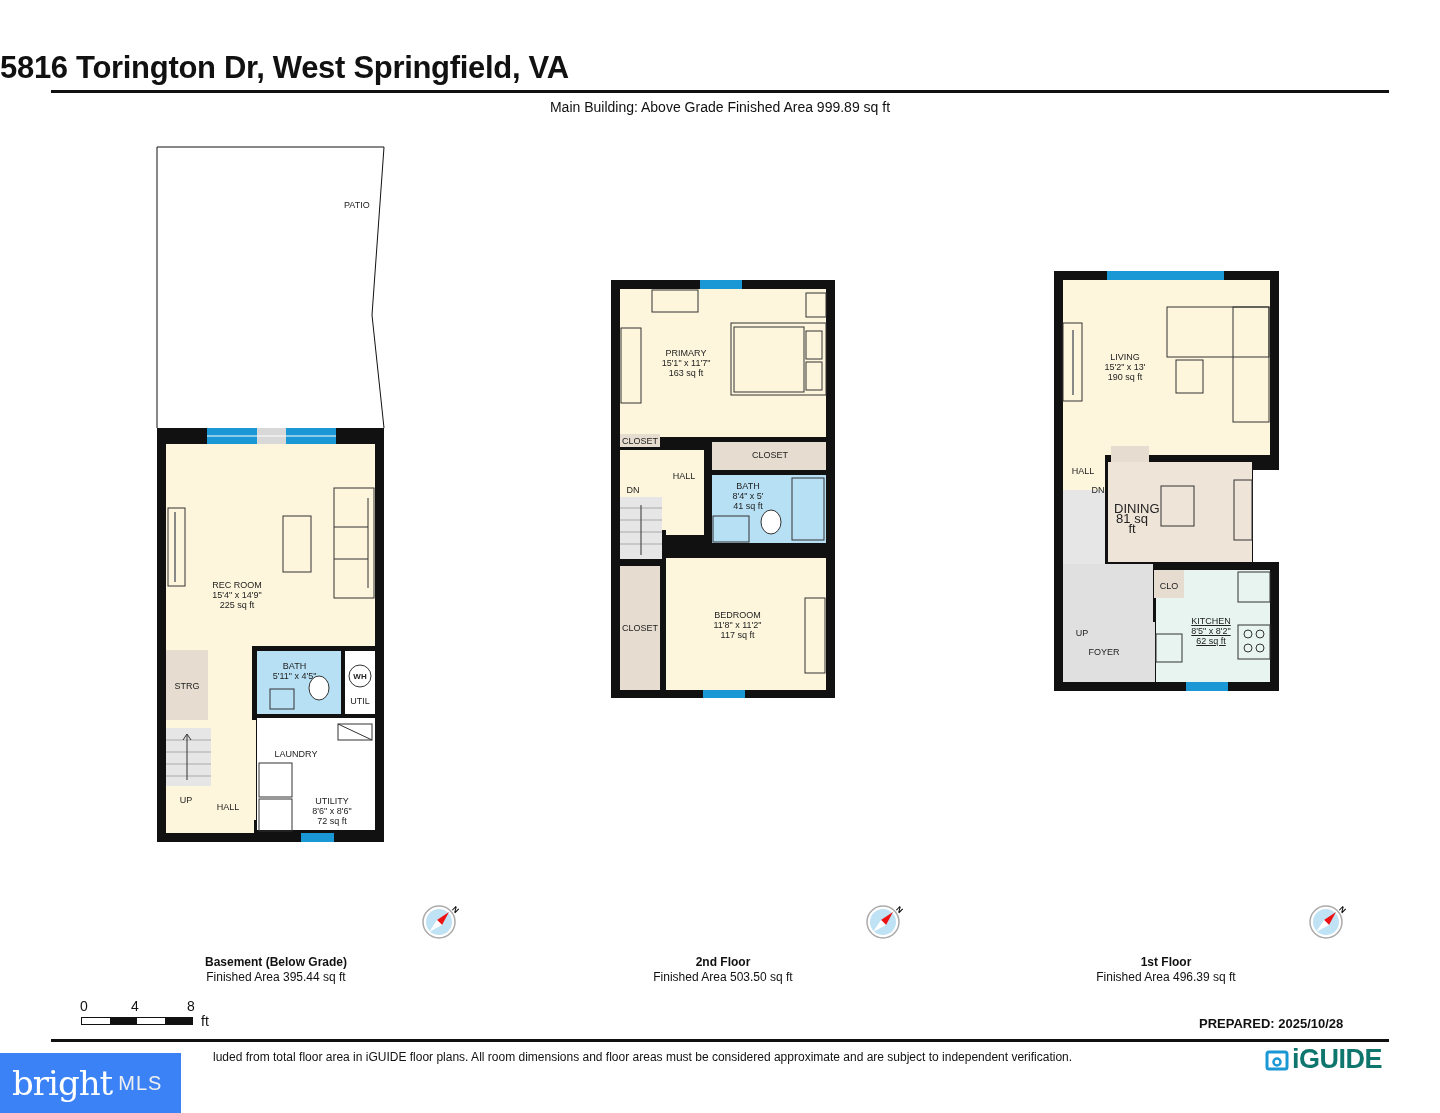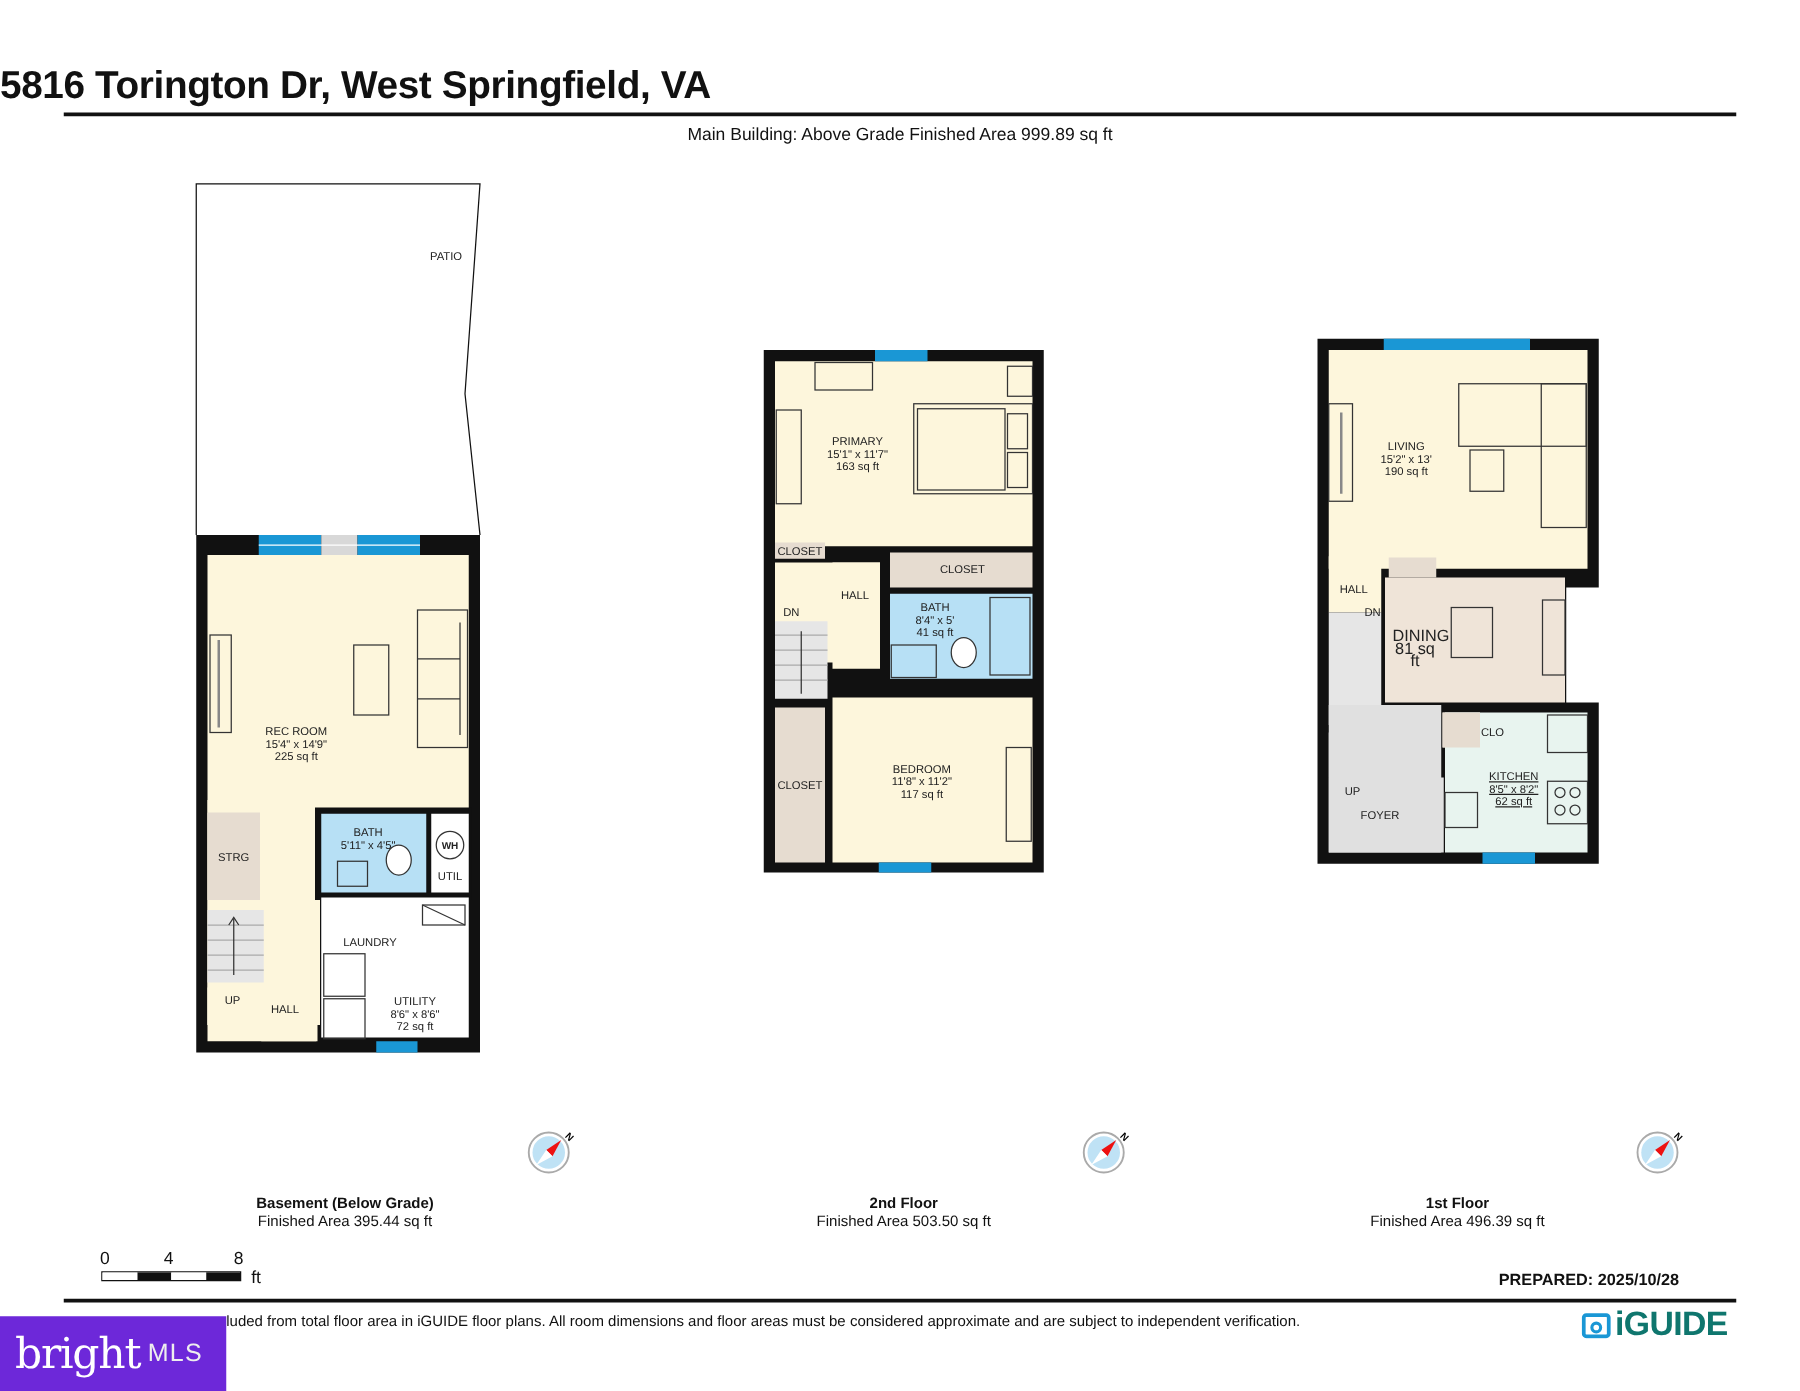--- a/index.html
+++ b/index.html
@@ -11,21 +11,21 @@
   .plan{position:absolute;}
   .room-label{position:absolute;text-align:center;font-size:9px;line-height:10px;color:#222;}
   .floor-caption{position:absolute;text-align:center;width:300px;font-size:12px;line-height:15px;}
   .floor-caption .fn{font-weight:bold;}
   .compass{position:absolute;width:40px;height:40px;}
   .scale{left:80px;top:998px;}
   .scale .nums{position:absolute;top:0;font-size:14px;}
   .disclaimer{left:56px;top:1050px;font-size:12px;}
   .prepared{left:1199px;top:1016px;font-size:13px;font-weight:bold;}
   .iguide{left:1265px;top:1044px;font-size:27px;color:#0f766e;font-weight:bold;letter-spacing:-0.5px;display:flex;align-items:center;gap:3px;}
-  .bright{left:0;top:1053px;width:181px;height:60px;background:#6d28d9;color:#fff;display:flex;align-items:center;}
+  .bright{left:0;top:1053px;width:181px;height:60px;background:#3b82f6;color:#fff;display:flex;align-items:center;}
   .bright .b1{font-family:"DejaVu Serif",serif;font-size:34px;margin-left:12px;letter-spacing:-1px;}
   .bright .b2{font-size:20px;margin-left:6px;color:#eee;letter-spacing:1px;}
 </style>
 </head>
 <body>
 
 <div class="abs title">5816 Torington Dr, West Springfield, VA</div>
 <div class="abs rule" style="left:51px;top:90px;width:1338px;"></div>
 <div class="abs subtitle">Main Building: Above Grade Finished Area 999.89 sq ft</div>
 
@@ -213,21 +213,21 @@
     <div>LIVING</div>
       <div>15'2" x 13'</div>
       <div>190 sq ft</div>
   </div>
   <div class="room-label" style="left:18px;top:201px;width:30px;">HALL</div>
   <div class="room-label" style="left:38px;top:220px;width:20px;">DN</div>
   <div class="room-label" style="left:64px;top:239px;width:36px;font-size:13px;">
     <div>DINING</div>
       <div>81 sq ft</div>
   </div>
-  <div class="room-label" style="left:104px;top:316px;width:30px;margin-left:25px;">CLO</div>
+  <div class="room-label" style="left:104px;top:316px;width:30px;">CLO</div>
   <div class="room-label" style="left:136px;top:351px;width:50px;text-decoration:underline;">
     <div>KITCHEN</div>
       <div>8'5" x 8'2"</div>
       <div>62 sq ft</div>
   </div>
   <div class="room-label" style="left:20px;top:363px;width:24px;">UP</div>
   <div class="room-label" style="left:34px;top:382px;width:40px;">FOYER</div>
 </div>
 
 <svg class="compass" style="left:420px;top:900px;" viewBox="0 0 40 40">
@@ -273,21 +273,21 @@
     <div style="flex:1;background:#fff;"></div>
       <div style="flex:1;background:#111;"></div>
       <div style="flex:1;background:#fff;"></div>
       <div style="flex:1;background:#111;"></div>
   </div>
   <span class="nums" style="left:121px;top:15px;">ft</span>
 </div>
 
 <div class="abs prepared">PREPARED: 2025/10/28</div>
 <div class="abs rule" style="left:51px;top:1039px;width:1338px;"></div>
-<div class="abs disclaimer" style="left:181px;">luded from total floor area in iGUIDE floor plans. All room dimensions and floor areas must be considered approximate and are subject to independent verification.</div>
+<div class="abs disclaimer" style="left:181px;padding-left:32px;">luded from total floor area in iGUIDE floor plans. All room dimensions and floor areas must be considered approximate and are subject to independent verification.</div>
 
 <div class="abs iguide">
   <svg width="24" height="22" viewBox="0 0 24 22">
     <rect x="2" y="3" width="20" height="17" rx="2" fill="none" stroke="#1a97d5" stroke-width="3"></rect>
     <circle cx="12" cy="13" r="3.5" fill="none" stroke="#1a97d5" stroke-width="2.5"></circle>
   </svg>
   <span>iGUIDE</span>
 </div>
 
 <div class="abs bright">

